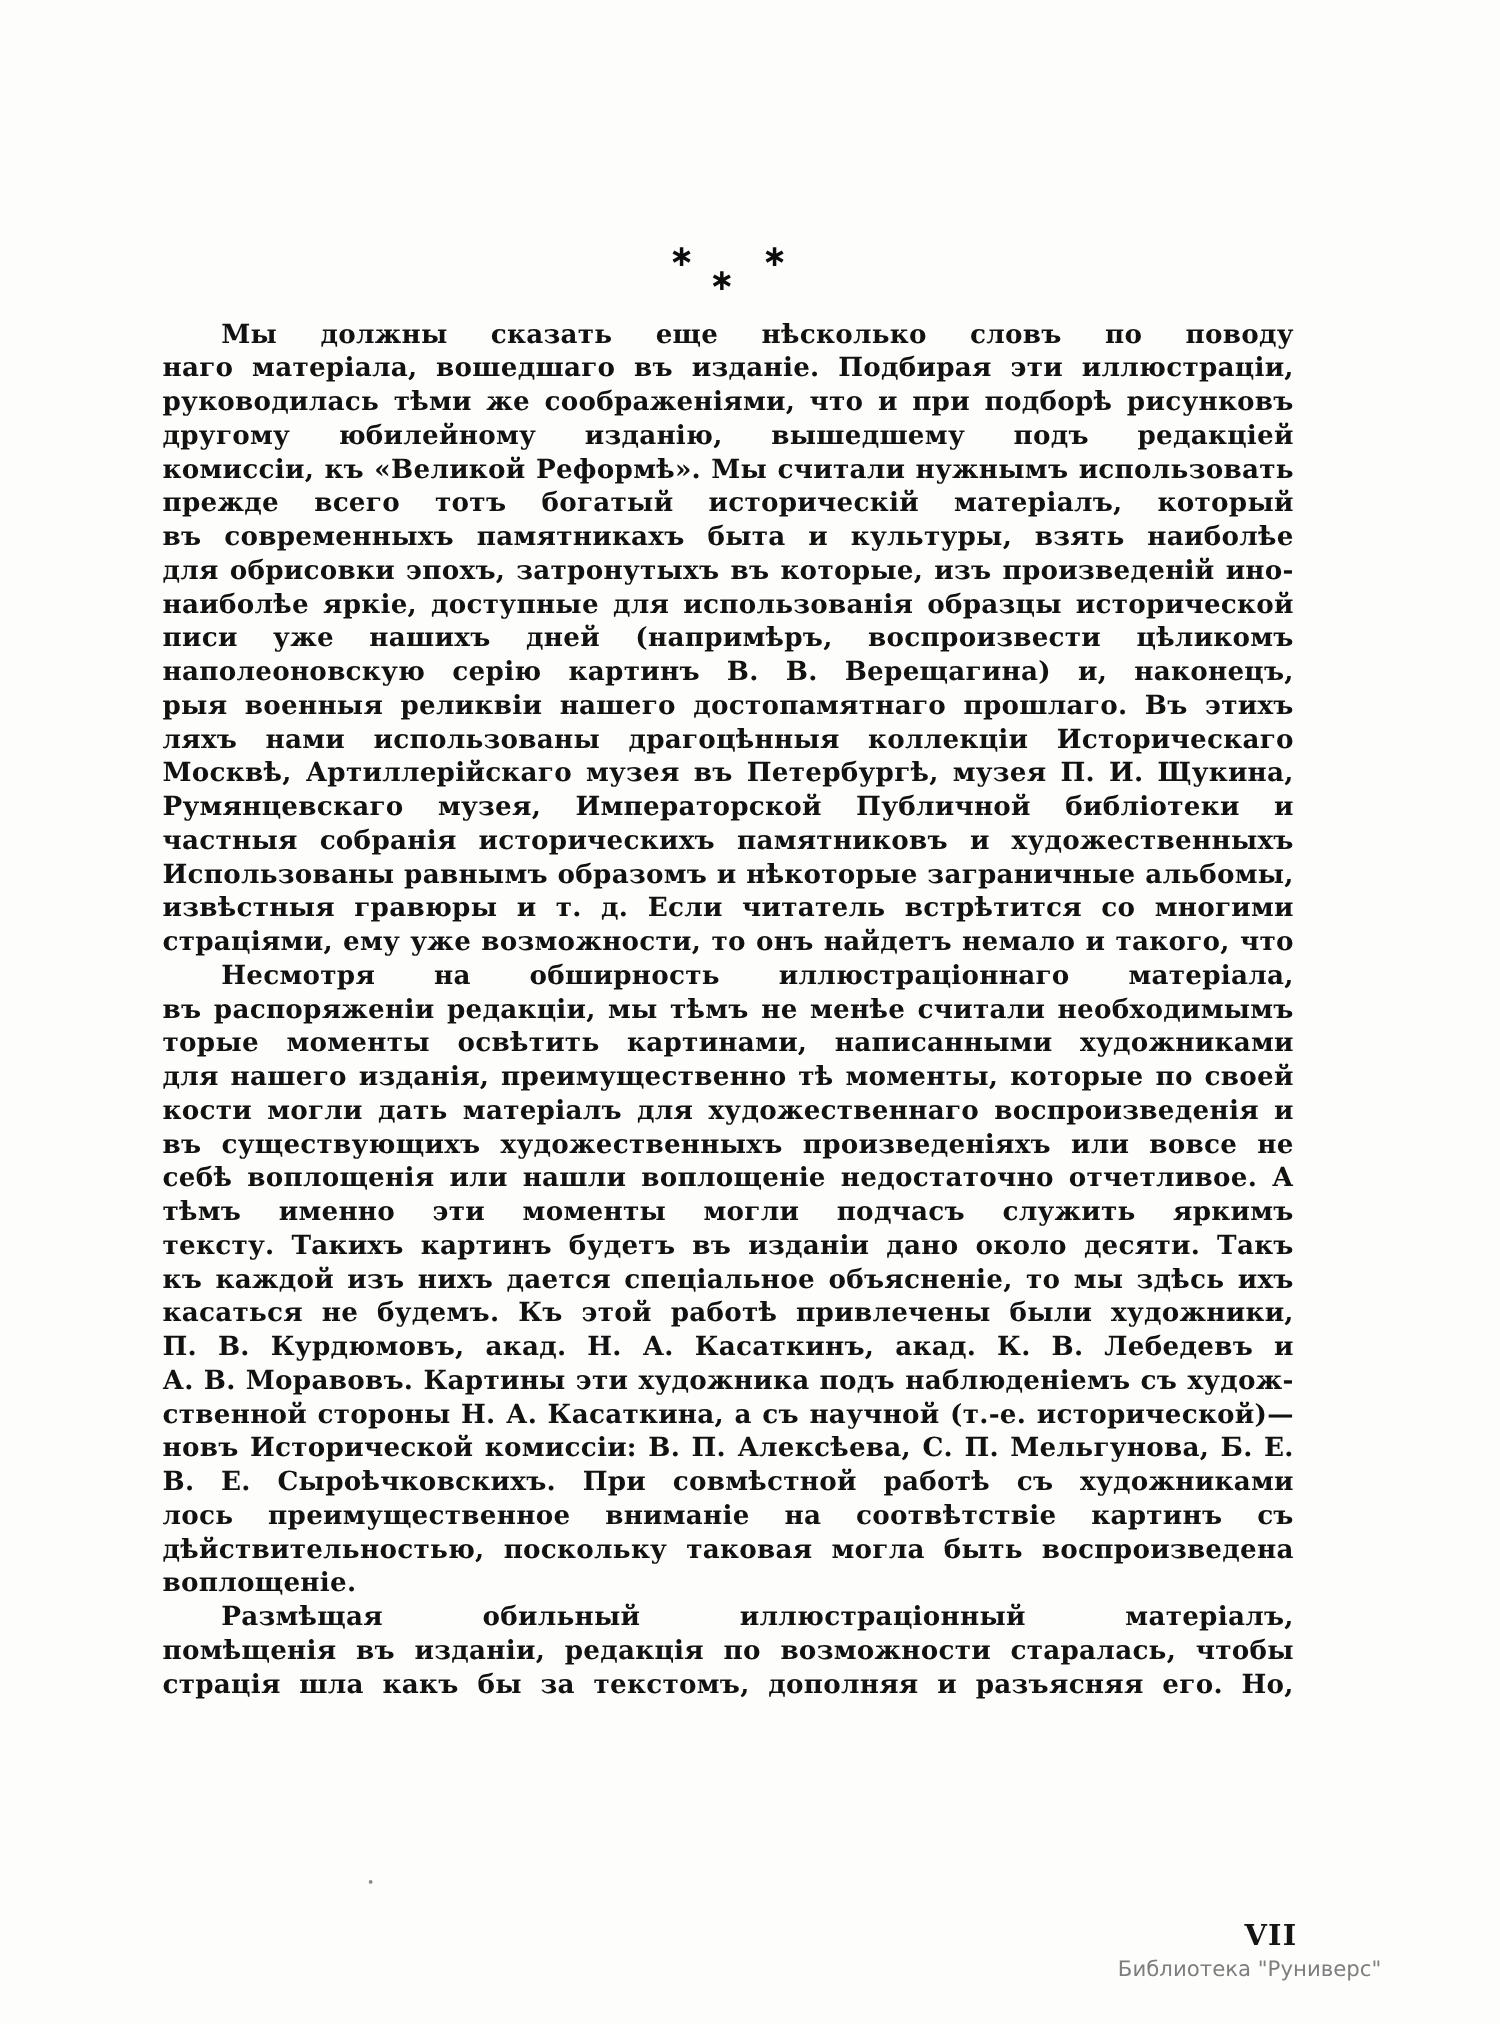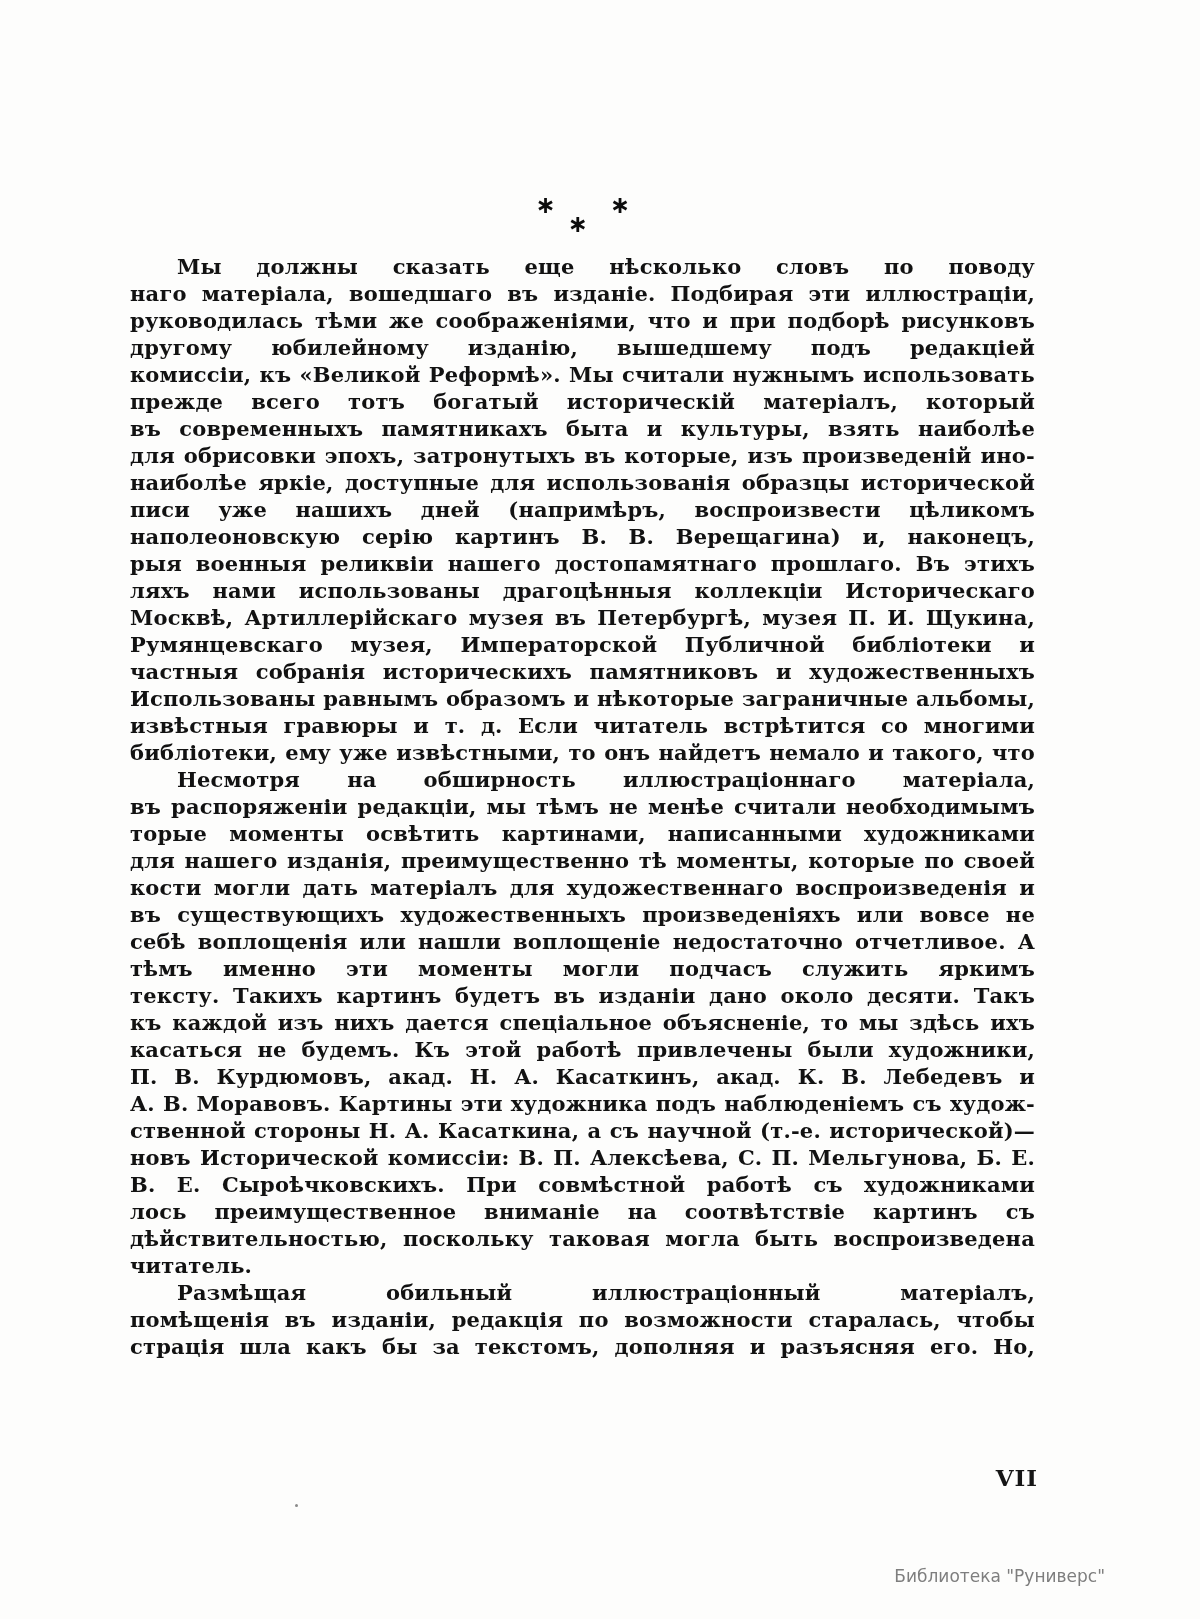--- a/index.html
+++ b/index.html
@@ -22,21 +22,21 @@
   .para { margin:0; }
   .line {
     font-size:21px; line-height:27px; height:27px; overflow:hidden;
     font-weight:700; text-align:justify; letter-spacing:0.2px;
   }
   .line::after { content:""; display:inline-block; width:100%; height:0; }
   .line.indent { text-indent:47px; }
   .line.noj { text-align:left; }
   .line.noj::after { content:none; }
   .page-number {
-    position:absolute; top:1464px; left:130px; width:908px;
+    position:absolute; top:1535px; left:130px; width:908px;
     text-align:right; font-size:23px; font-weight:700;
     letter-spacing:1px; color:#151515;
   }
   .artifact-dot {
     position:absolute; left:295px; top:1504px; width:3px; height:3px;
     background:#8a8a8a; border-radius:50%;
   }
   .watermark {
     position:absolute; top:1566px; left:0; width:1105px; text-align:right;
     font-family:"DejaVu Sans", "Liberation Sans", sans-serif;
@@ -62,42 +62,42 @@
       <div class="line">наиболѣе яркіе, доступные для использованія образцы исторической живо-</div>
       <div class="line">писи уже нашихъ дней (напримѣръ, воспроизвести цѣликомъ знаменитую</div>
       <div class="line">наполеоновскую серію картинъ В. В. Верещагина) и, наконецъ, нѣкото-</div>
       <div class="line">рыя военныя реликвіи нашего достопамятнаго прошлаго. Въ этихъ цѣ-</div>
       <div class="line">ляхъ нами использованы драгоцѣнныя коллекціи Историческаго музея въ</div>
       <div class="line">Москвѣ, Артиллерійскаго музея въ Петербургѣ, музея П. И. Щукина,</div>
       <div class="line">Румянцевскаго музея, Императорской Публичной библіотеки и нѣкоторыя</div>
       <div class="line">частныя собранія историческихъ памятниковъ и художественныхъ картинъ.</div>
       <div class="line">Использованы равнымъ образомъ и нѣкоторые заграничные альбомы, мало-</div>
       <div class="line">извѣстныя гравюры и т. д. Если читатель встрѣтится со многими иллю-</div>
-      <div class="line">библіотеки, ему уже извѣстными, то онъ найдетъ немало и такого, что</div>
+      <div class="line">страціями, ему уже возможности, то онъ найдетъ немало и такого, что</div>
     </div>
     <div class="para">
       <div class="line indent">Несмотря на обширность иллюстраціоннаго матеріала, находившагося</div>
       <div class="line">въ распоряженіи редакціи, мы тѣмъ не менѣе считали необходимымъ нѣко-</div>
       <div class="line">торые моменты освѣтить картинами, написанными художниками спеціально</div>
       <div class="line">для нашего изданія, преимущественно тѣ моменты, которые по своей яр-</div>
       <div class="line">кости могли дать матеріалъ для художественнаго воспроизведенія и которые</div>
       <div class="line">въ существующихъ художественныхъ произведеніяхъ или вовсе не нашли</div>
       <div class="line">себѣ воплощенія или нашли воплощеніе недостаточно отчетливое. А между</div>
       <div class="line">тѣмъ именно эти моменты могли подчасъ служить яркимъ дополненіемъ къ</div>
       <div class="line">тексту. Такихъ картинъ будетъ въ изданіи дано около десяти. Такъ какъ</div>
       <div class="line">къ каждой изъ нихъ дается спеціальное объясненіе, то мы здѣсь ихъ</div>
       <div class="line">касаться не будемъ. Къ этой работѣ привлечены были художники, давшіе</div>
       <div class="line">П. В. Курдюмовъ, акад. Н. А. Касаткинъ, акад. К. В. Лебедевъ и</div>
       <div class="line">А. В. Моравовъ. Картины эти художника подъ наблюденіемъ съ худож-</div>
       <div class="line">ственной стороны Н. А. Касаткина, а съ научной (т.-е. исторической)—чле-</div>
       <div class="line">новъ Исторической комиссіи: В. П. Алексѣева, С. П. Мельгунова, Б. Е. и</div>
       <div class="line">В. Е. Сыроѣчковскихъ. При совмѣстной работѣ съ художниками обраща-</div>
       <div class="line">лось преимущественное вниманіе на соотвѣтствіе картинъ съ исторической</div>
       <div class="line">дѣйствительностью, поскольку таковая могла быть воспроизведена кистью</div>
-      <div class="line noj">читатель.</div>
+      <div class="line noj">воплощеніе.</div>
     </div>
     <div class="para">
       <div class="line indent">Размѣщая обильный иллюстраціонный матеріалъ, предположенный для</div>
       <div class="line">помѣщенія въ изданіи, редакція по возможности старалась, чтобы иллю-</div>
       <div class="line">страція шла какъ бы за текстомъ, дополняя и разъясняя его. Но, правда,</div>
     </div>
   </div>
 
 <div class="page-number">VII</div>
 

